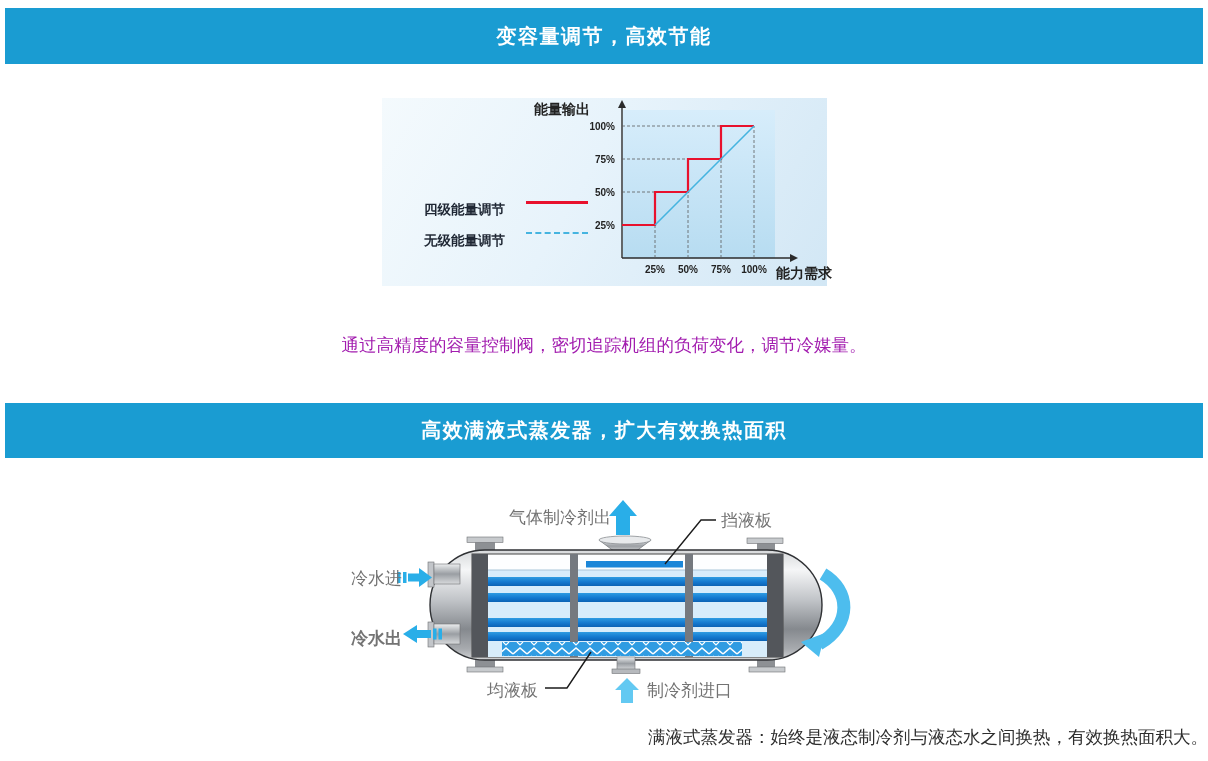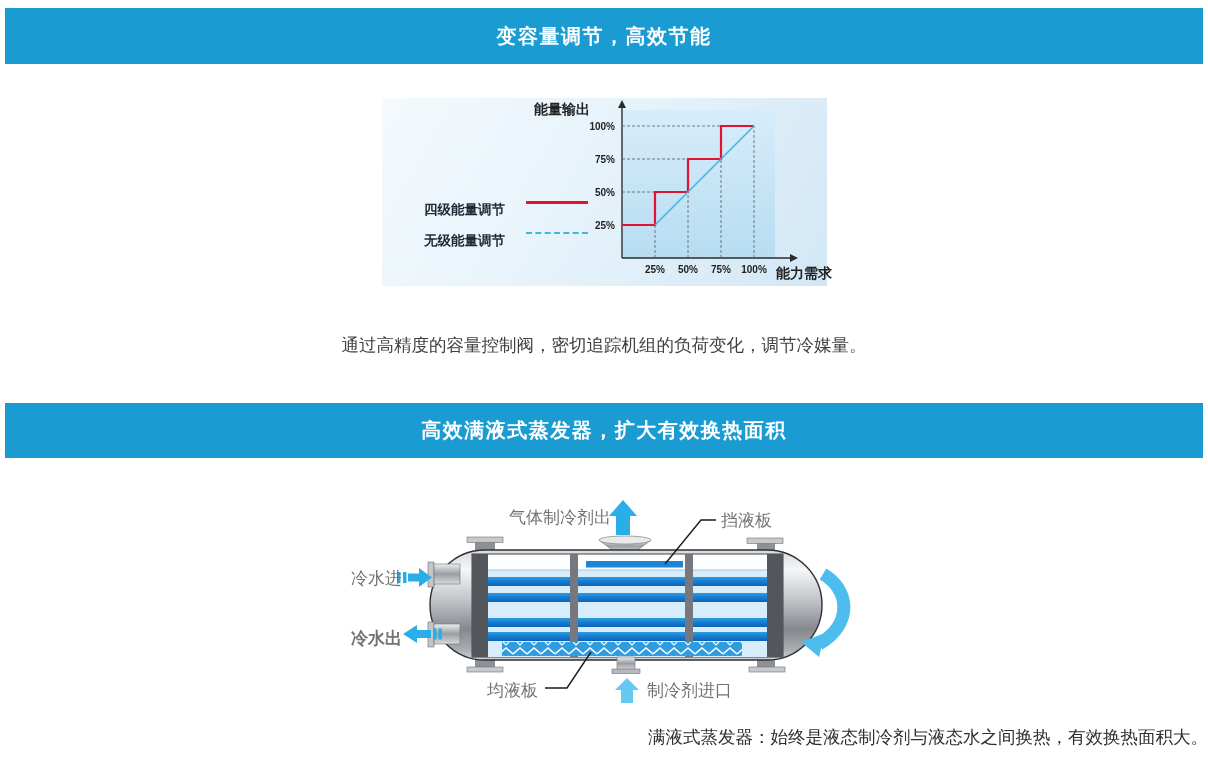--- a/index.html
+++ b/index.html
@@ -24,21 +24,21 @@
   .xlab{left:394px;top:167px;}
   .legend{position:absolute;left:42px;top:103px;}
   .legend-row{display:flex;align-items:flex-start;height:20px;margin-bottom:11px;gap:19px;}
   .legend-label{font-size:13.5px;font-weight:600;color:#1e2633;}
   .sw{width:62px;height:0;margin-left:2px;}
   .sw-step{border-top:3px solid #e8112d;}
   .sw-stepless{border-top:2px dashed #45b4e0;}
 
   
   .para{position:absolute;top:331px;left:0;width:100%;text-align:center;
-        font-size:17.5px;color:#404040;line-height:28px;}
+        font-size:17.5px;color:#a21caf;line-height:28px;}
   .caption{position:absolute;top:725px;left:0;width:100%;text-align:right;
            font-size:17.5px;color:#2e2e2e;}
 
   
   .evap-fig{position:absolute;left:345px;top:492px;width:525px;height:220px;}
   .evap-fig svg{position:absolute;left:0;top:0;}
   .dlabel{position:absolute;font-size:17px;color:#737373;white-space:nowrap;}
 </style>
 </head>
 <body>

